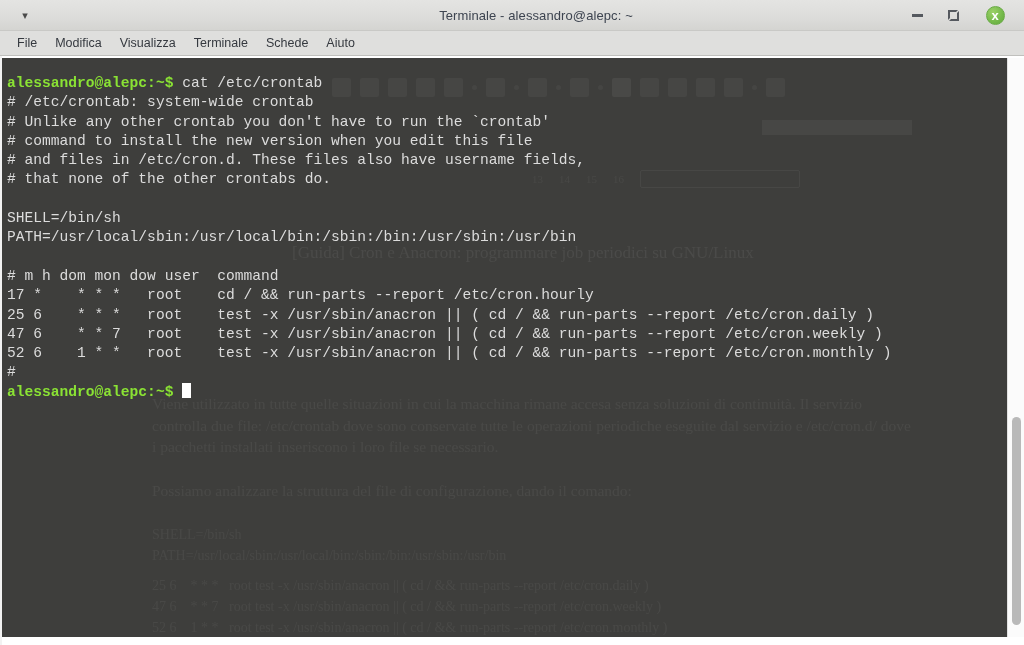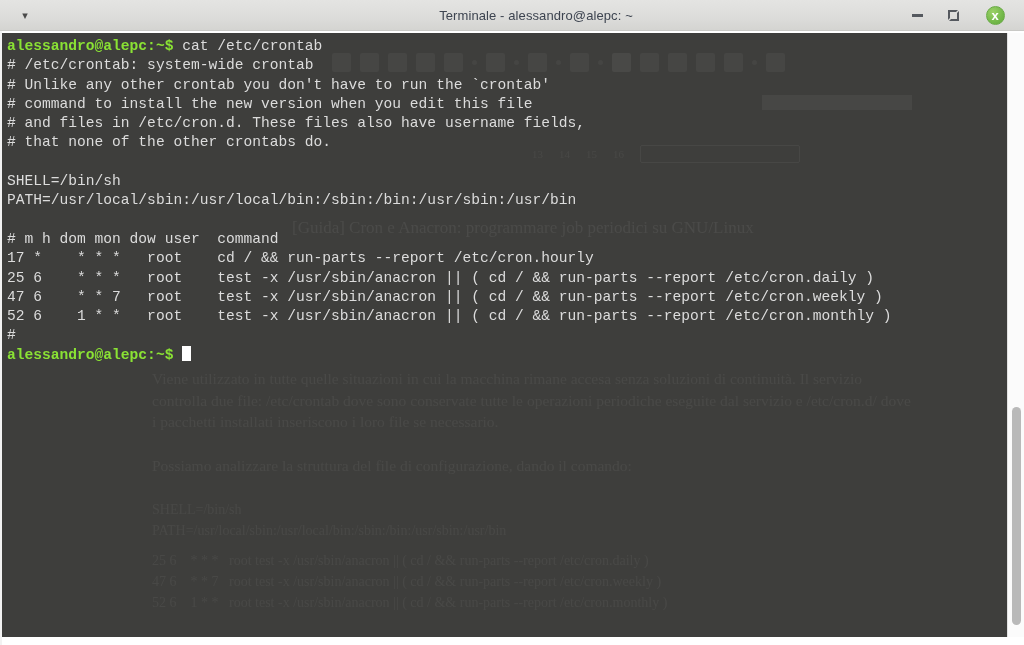--- a/index.html
+++ b/index.html
@@ -183,21 +183,21 @@
     line-height: 21px;
     color: rgba(255,255,255,0.055);
     white-space: pre;
   }
   #ghost .gmono.m1 { top: 466px; }
   #ghost .gmono.m2 { top: 517px; }
 
   
   #term-text {
     position: absolute;
-    left: 5px; top: 4px;
+    left: 5px; top: 16px;
     right: 22px;
     font-family: "Liberation Mono", "DejaVu Sans Mono", monospace;
     font-size: 14.6px;
     line-height: 19.3px;
     color: #dcdcdc;
     white-space: pre;
     z-index: 2;
   }
   #term-text .prompt { color: #8ae234; font-weight: bold; }
   .cursor {
@@ -244,20 +244,28 @@
       <span class="min-glyph"></span>
     </div>
     <div class="winbtn" id="btn-max">
       <span class="max-glyph"></span>
     </div>
     <div class="winbtn" id="btn-close">
       <span id="close-circle">x</span>
     </div>
   </div>
 
+  <div id="menubar">
+    <div class="menu-item">File</div>
+    <div class="menu-item">Modifica</div>
+    <div class="menu-item">Visualizza</div>
+    <div class="menu-item">Terminale</div>
+    <div class="menu-item">Schede</div>
+    <div class="menu-item">Aiuto</div>
+  </div>
 
   <div id="term-wrap">
     <div id="left-gutter"></div>
 
     <div id="term">
 
       <div id="ghost">
         <div class="gtoolbar">
           <span class="gicon"></span>
           <span class="gicon"></span>

